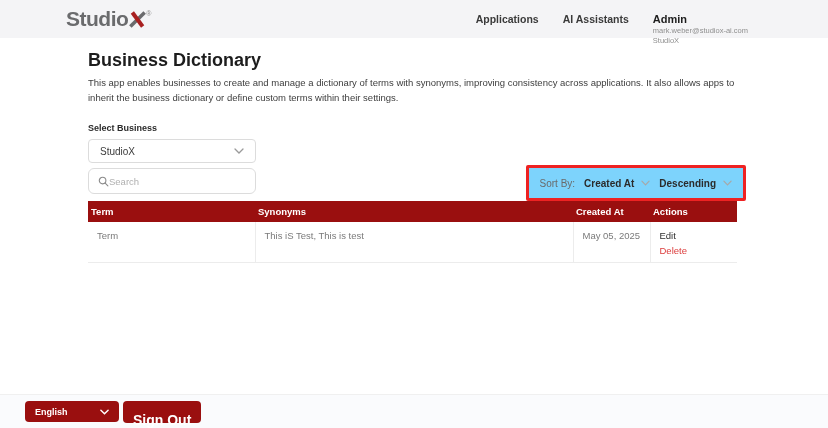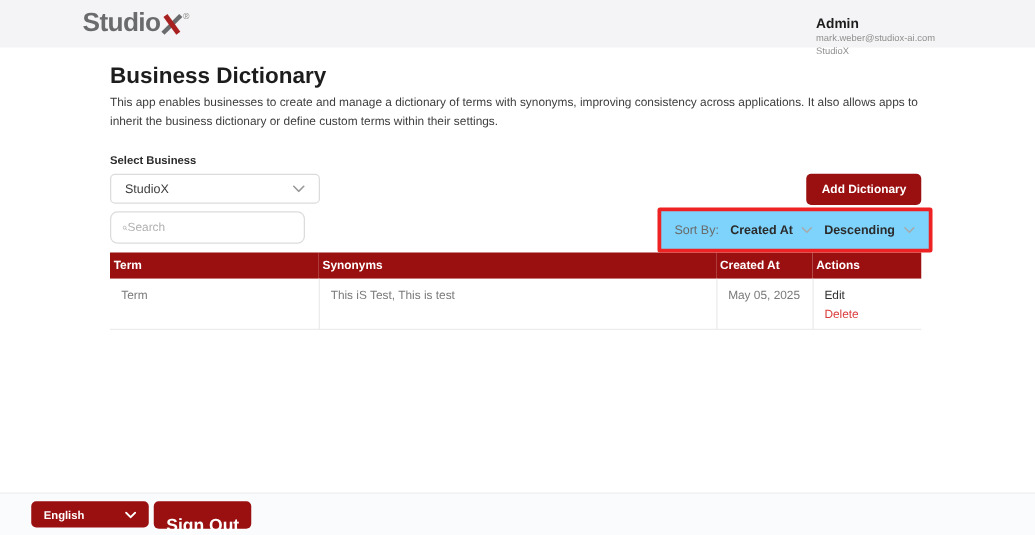--- a/index.html
+++ b/index.html
@@ -50,21 +50,21 @@
   }
   .select-box-value { font-size:10px; color:#3c3c3c; }
   .btn-maroon {
     background:var(--maroon); color:#fff; border:none; border-radius:4px;
     font-family:inherit; font-size:9.5px; font-weight:bold; cursor:pointer;
   }
   .add-btn { height:25px; padding:0 12px; }
 
   .row-b { display:flex; justify-content:space-between; align-items:flex-start; margin-top:2px; }
   .search-box {
-    width:156px; height:26px; margin-top:3px; background:#fff;
+    width:168px; height:26px; margin-top:3px; background:#fff;
     border:1px solid #dcdcdc; border-radius:6px;
     display:flex; align-items:center; padding:0 9px; gap:0;
   }
   .search-input {
     border:none; outline:none; flex:1; font-family:inherit; font-size:9.5px; color:#444;
     background:transparent;
   }
   .search-input::placeholder { color:#b0b0b0; }
 
   .highlight-box {
@@ -115,41 +115,44 @@
   <div class="header">
     <div class="logo">
       <span class="logo-studio">Studio</span>
       <svg class="logo-x" viewBox="0 0 18 18">
         <path d="M15.5 1.5 L2.5 16.5" stroke="#6a6b6d" stroke-width="4" fill="none"></path>
         <path d="M2.5 1.5 L15.5 16.5" stroke="#A82020" stroke-width="4" fill="none"></path>
       </svg>
       <span class="logo-reg">®</span>
     </div>
     <div class="header-spacer"></div>
+    <div class="nav">
+      <div class="nav-item">Applications</div>
+      <div class="nav-item">AI Assistants</div>
+    </div>
     <div class="user-block">
       <div class="user-name">Admin</div>
       <div class="user-email">mark.weber@studiox-ai.com</div>
       <div class="user-org">StudioX</div>
     </div>
   </div>
 
   <div class="main">
     <div class="page-title">Business Dictionary</div>
     <div class="page-desc">This app enables businesses to create and manage a dictionary of terms with synonyms, improving consistency across applications. It also allows apps to inherit the business dictionary or define custom terms within their settings.</div>
 
     <div class="field-label">Select Business</div>
 
     <div class="row-a">
       <div class="select-box">
         <span class="select-box-value">StudioX</span>
         <svg class="chev" width="10" height="6" viewBox="0 0 10 6">
           <path d="M1 1 L5 5 L9 1" stroke="#9a9a9a" stroke-width="1.3" fill="none" stroke-linecap="round"></path>
         </svg>
       </div>
-      <button class="btn-maroon add-btn">Add Dictionary</button>
     </div>
 
     <div class="row-b">
       <div class="search-box">
         <svg width="11" height="11" viewBox="0 0 12 12">
           <circle cx="5" cy="5" r="3.6" stroke="#8a8a8a" stroke-width="1.2" fill="none"></circle>
           <path d="M7.8 7.8 L10.8 10.8" stroke="#8a8a8a" stroke-width="1.2" stroke-linecap="round"></path>
         </svg>
         <input class="search-input" type="text" placeholder="Search" style="">
       </div>

